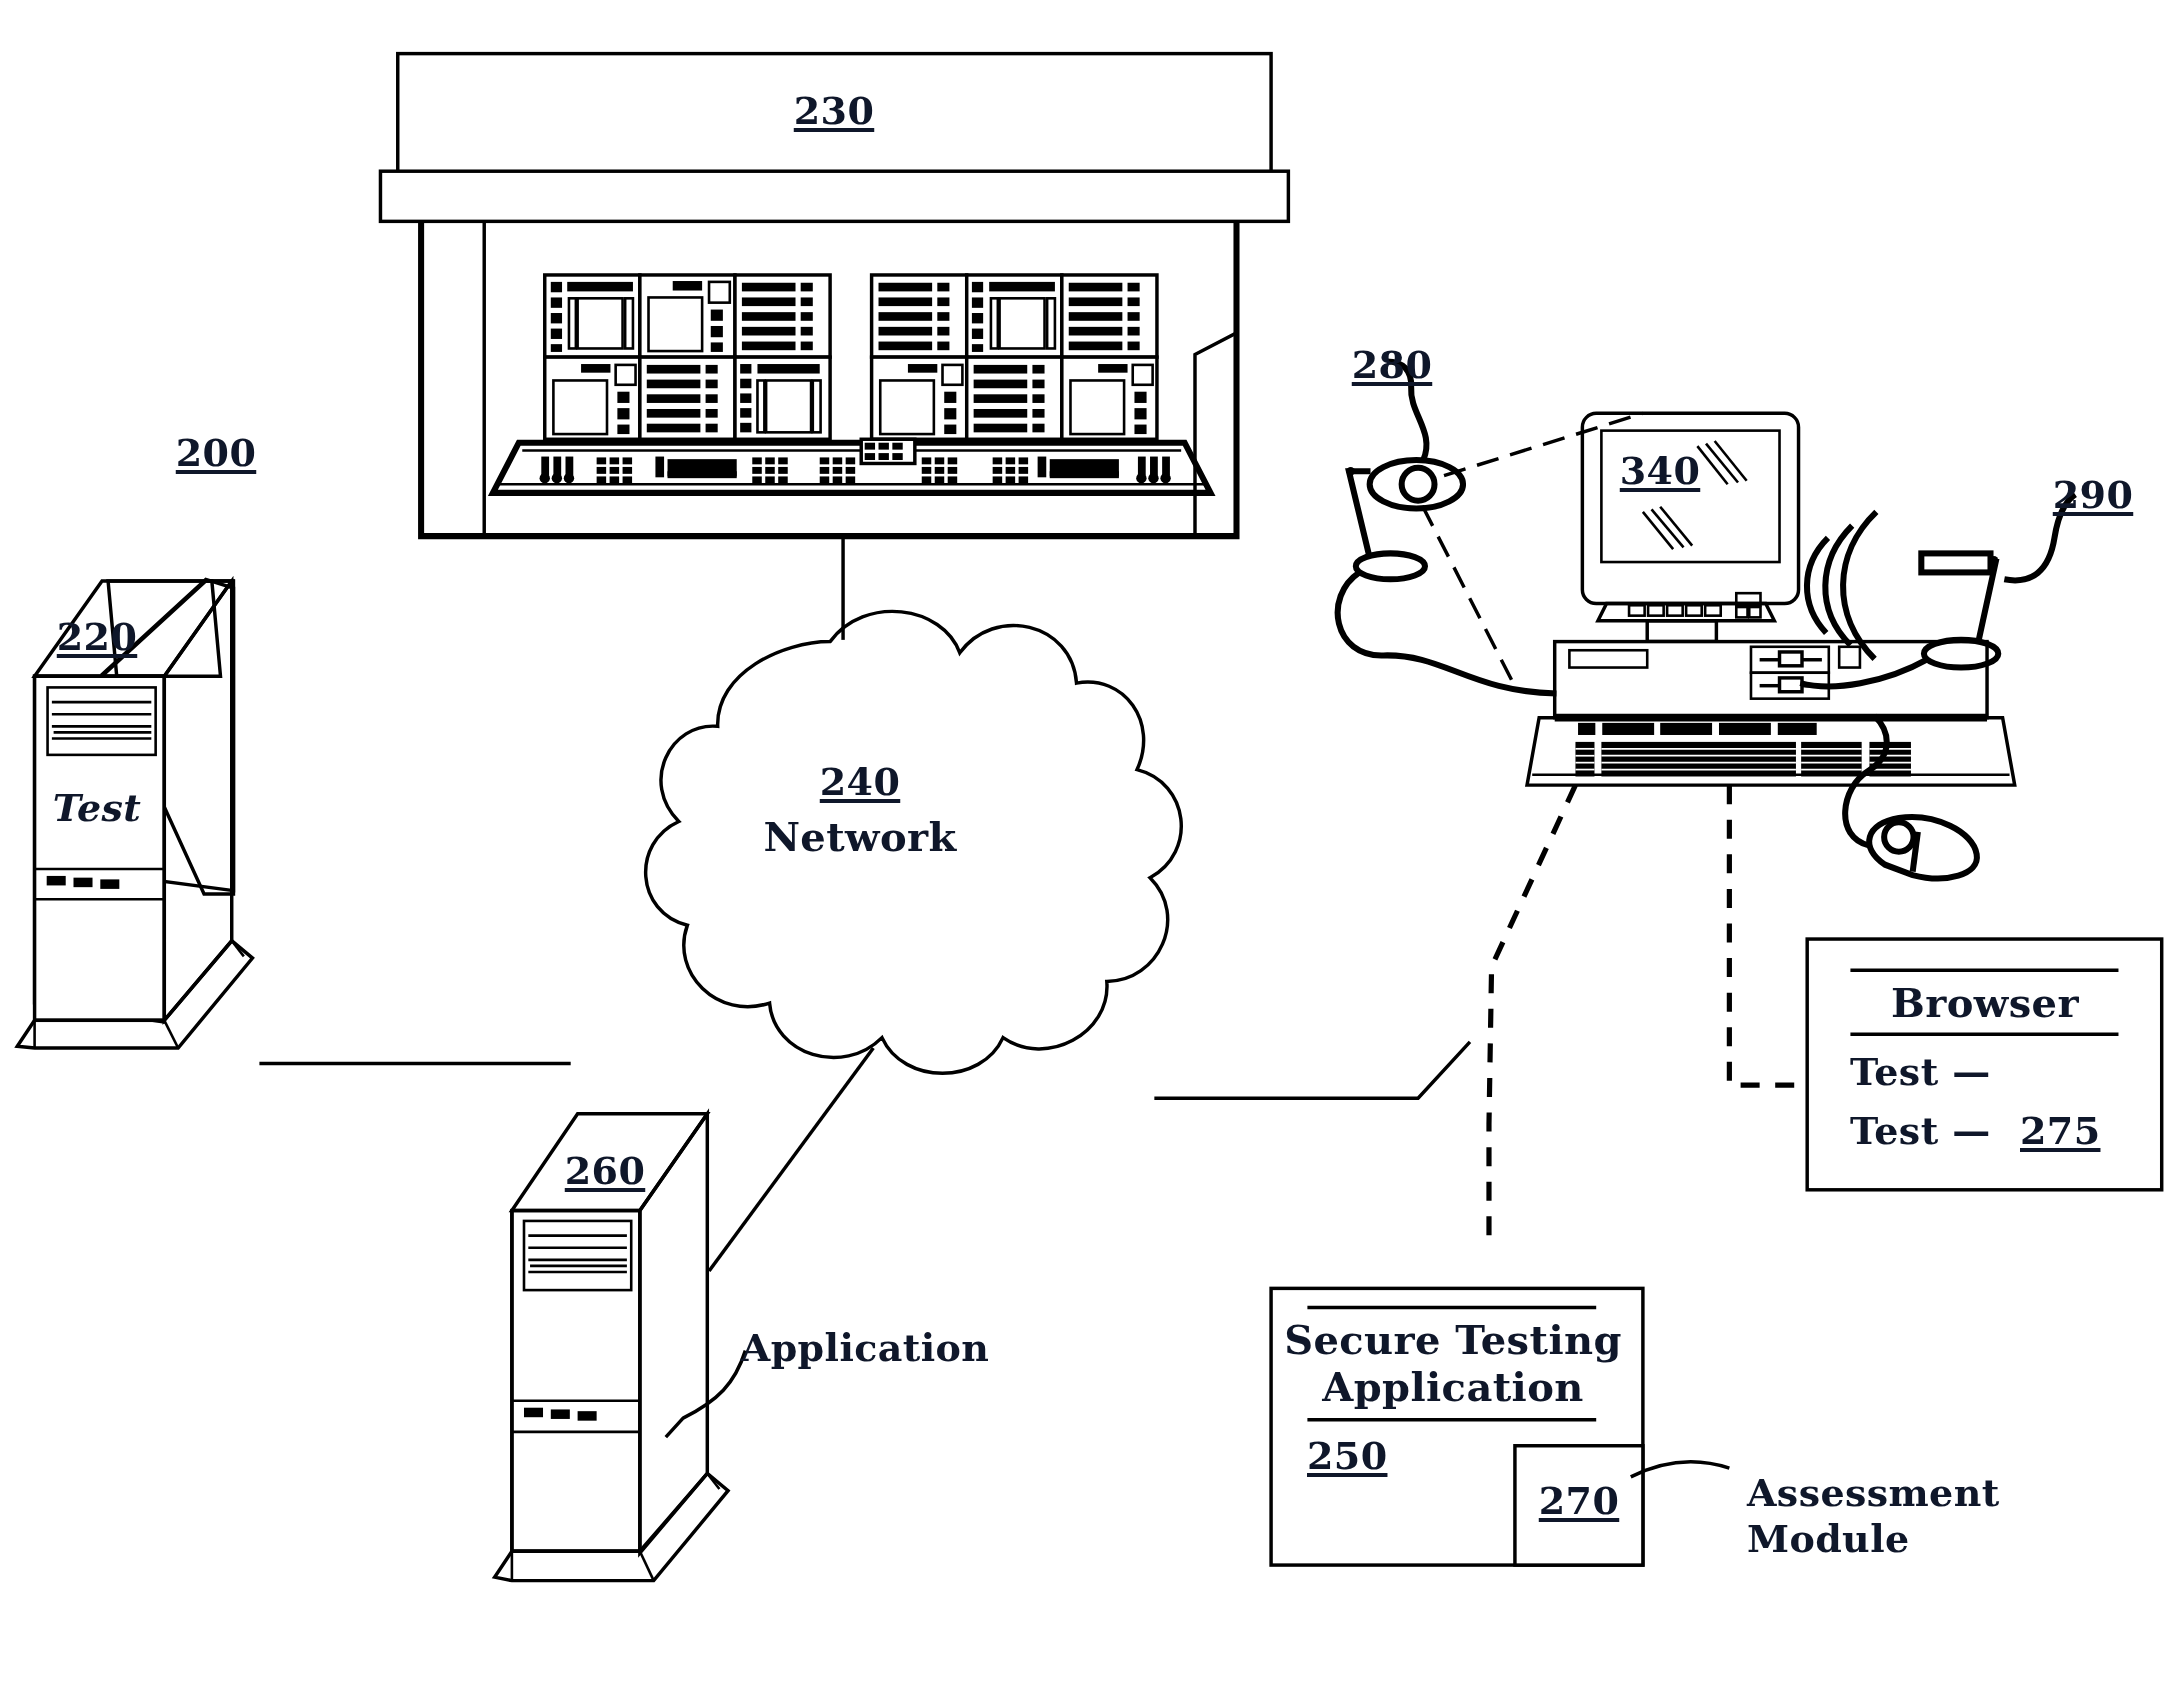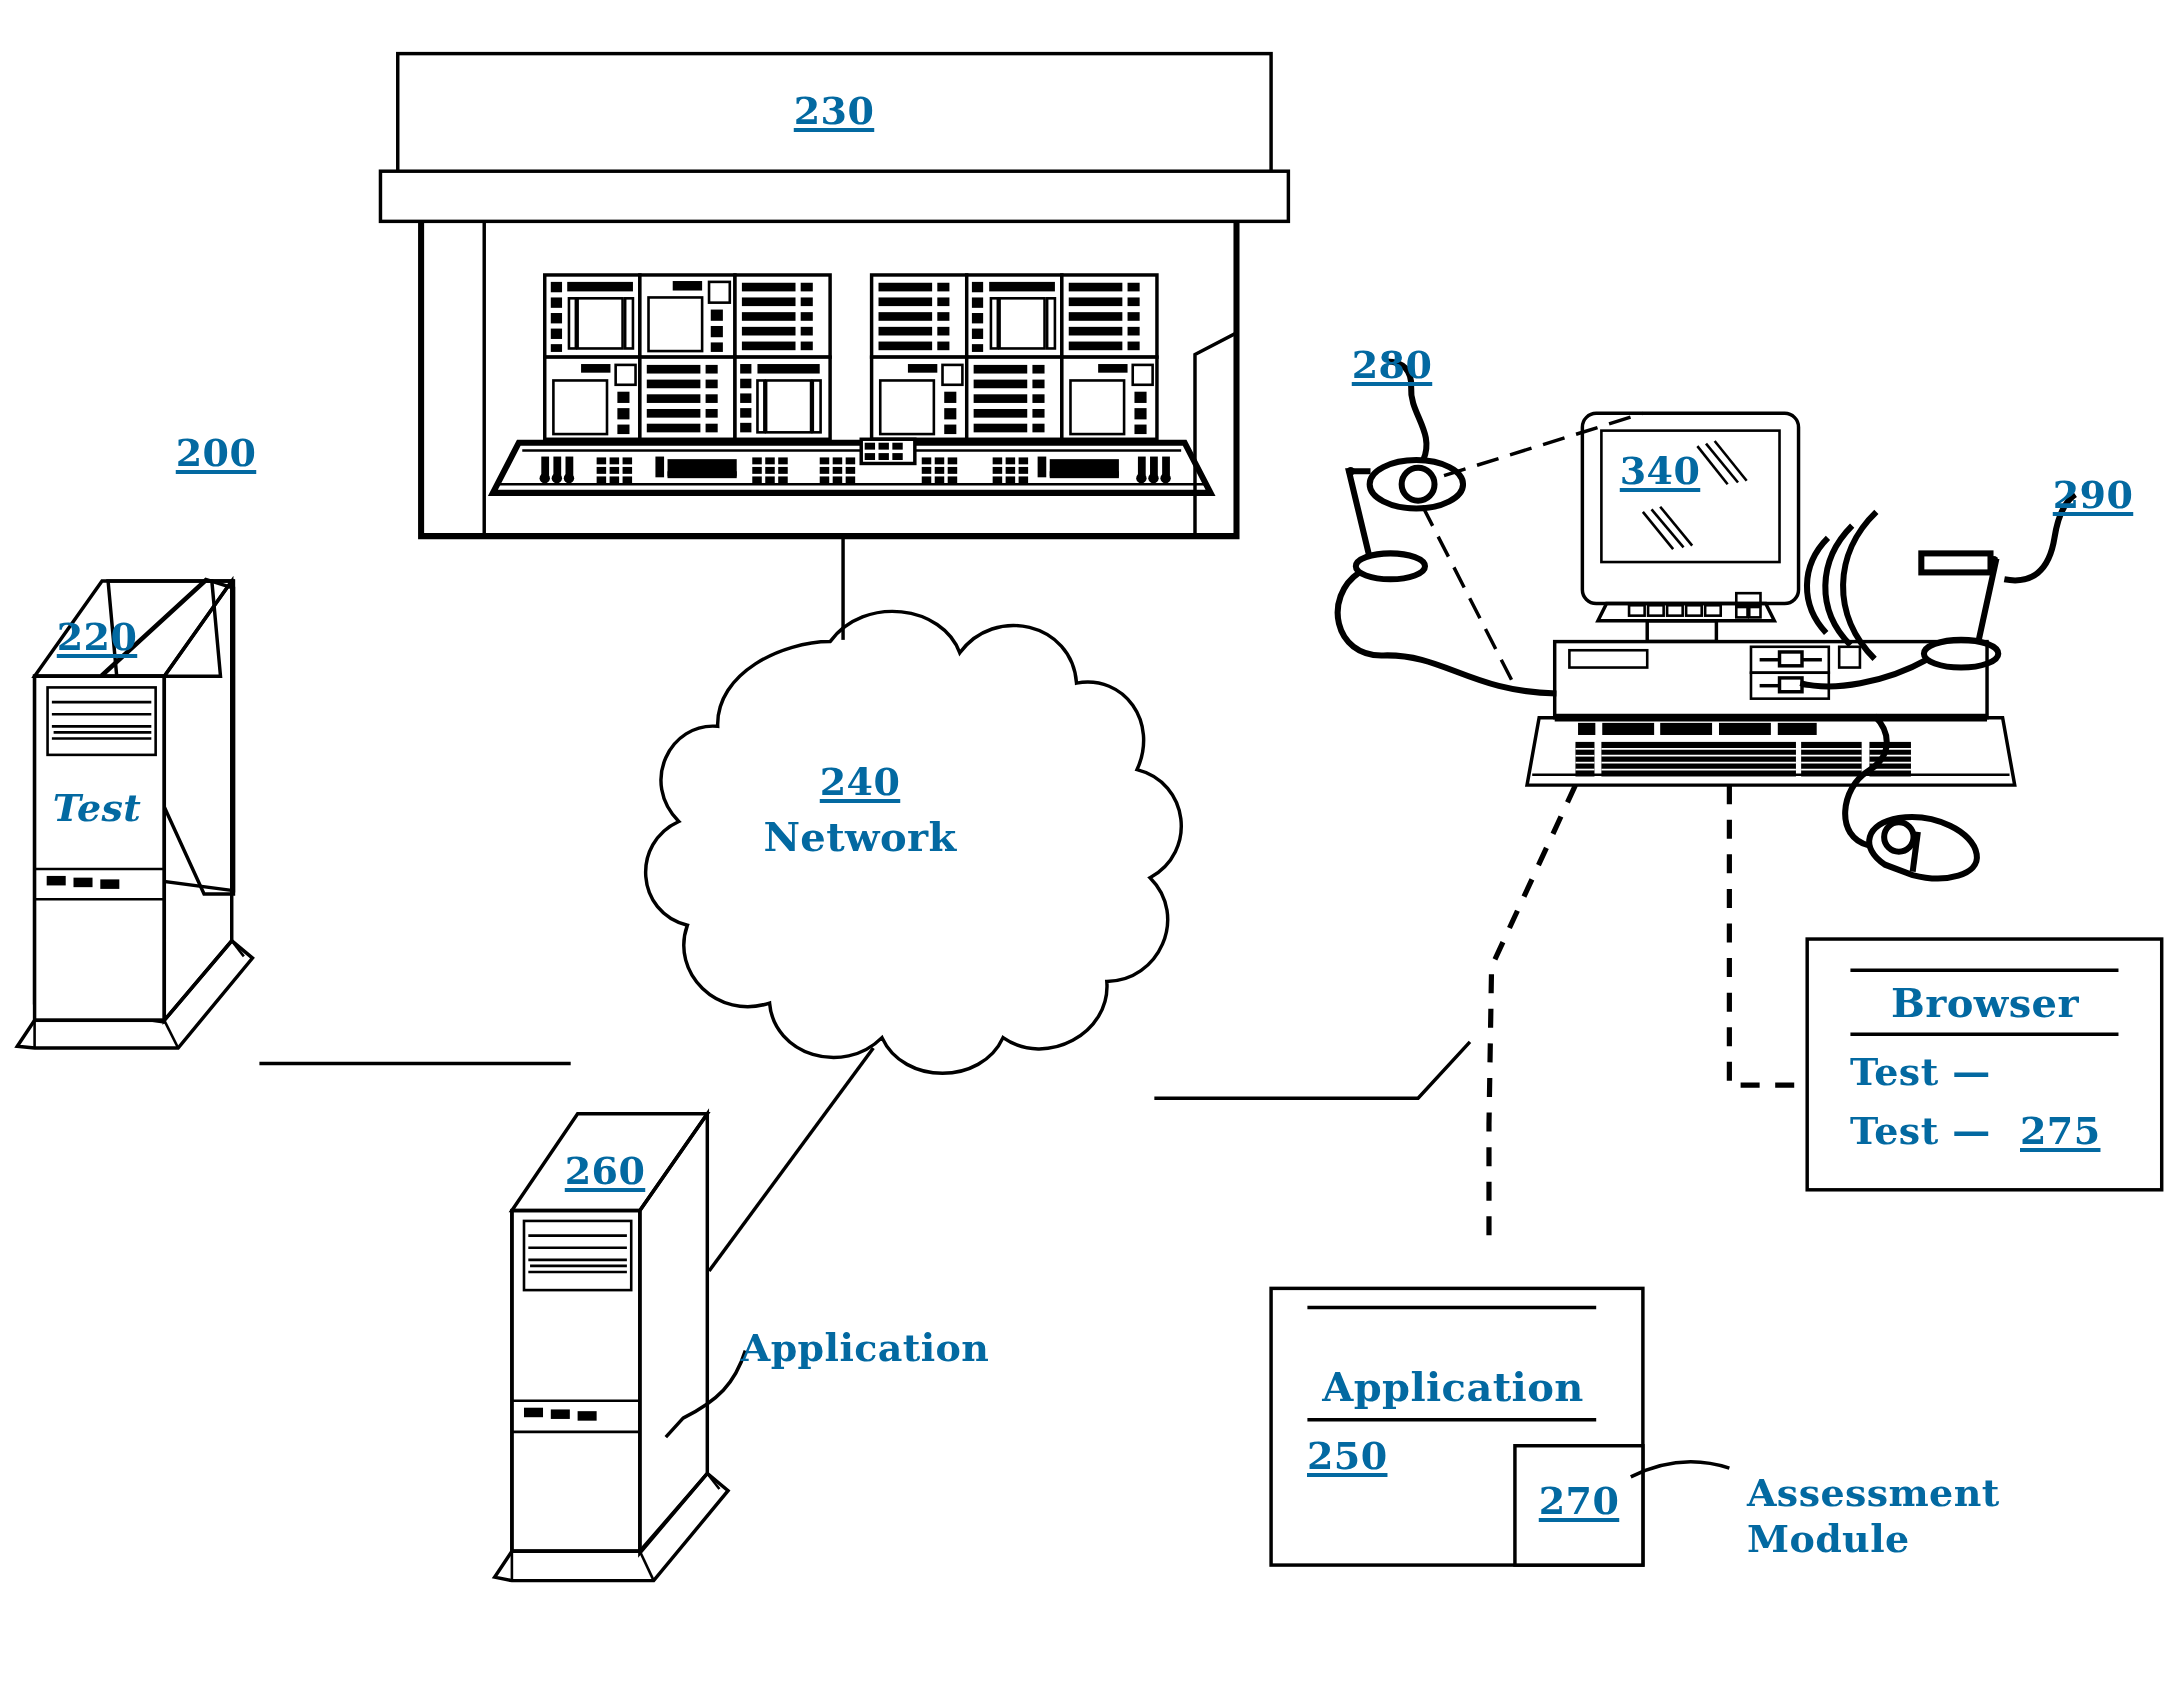--- a/index.html
+++ b/index.html
@@ -31,21 +31,21 @@
   .ln-thick { fill: none; stroke: #000000; stroke-width: 7; }
   .ln-xthick { fill: none; stroke: #000000; stroke-width: 9; }
   .fillblk { fill: #000000; stroke: none; }
   .fillwht { fill: #ffffff; stroke: #000000; stroke-width: 4; }
   .dash { fill: none; stroke: #000000; stroke-width: 6; stroke-dasharray: 22 18; }
   .dashlead { fill: none; stroke: #000000; stroke-width: 4; stroke-dasharray: 26 14; }
 
   .lbl {
     position: absolute;
     font-family: "DejaVu Serif", serif;
-    color: #0369a1;
+    color: #0f172a;
     white-space: pre;
     line-height: 1.12;
     letter-spacing: 0.01em;
   }
   .num {
     font-size: 38px;
     font-weight: 700;
     text-decoration: underline;
     text-underline-offset: 4.3px;
     text-decoration-thickness: 3.5px;
@@ -574,20 +574,21 @@
 
   <div class="lbl num ctr" style="left:1392px; top:344px;">280</div>
 
   <div class="lbl num ctr" style="left:2093px; top:474px;">290</div>
 
   <div class="lbl word-lg ctr" style="left:1985px; top:981px;">Browser</div>
   <div class="lbl word" style="left:1850px; top:1051px;">Test —</div>
   <div class="lbl word" style="left:1850px; top:1110px;">Test —</div>
   <div class="lbl num" style="left:2020px; top:1110px;">275</div>
 
+  <div class="lbl word-lg ctr" style="left:1453px; top:1318px;">Secure Testing</div>
   <div class="lbl word-lg ctr" style="left:1453px; top:1365px;">Application</div>
   <div class="lbl num" style="left:1307px; top:1435px;">250</div>
 
   <div class="lbl num ctr" style="left:1579px; top:1480px;">270</div>
   <div class="lbl word" style="left:1747px; top:1472px;">Assessment</div>
   <div class="lbl word" style="left:1747px; top:1518px;">Module</div>
 
 </div>
 
 

